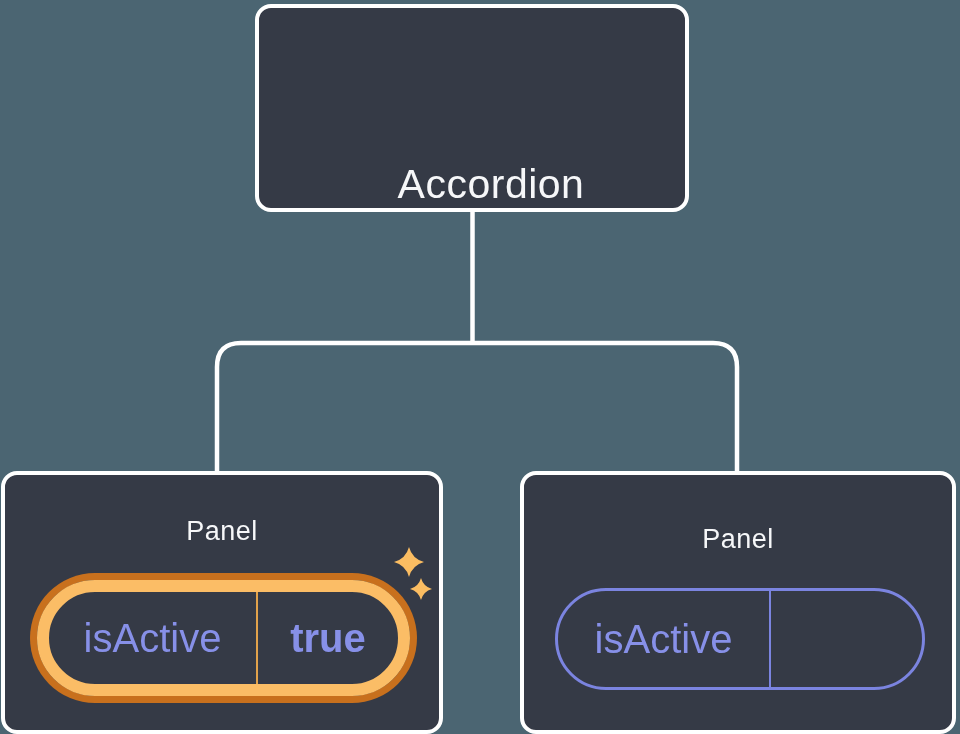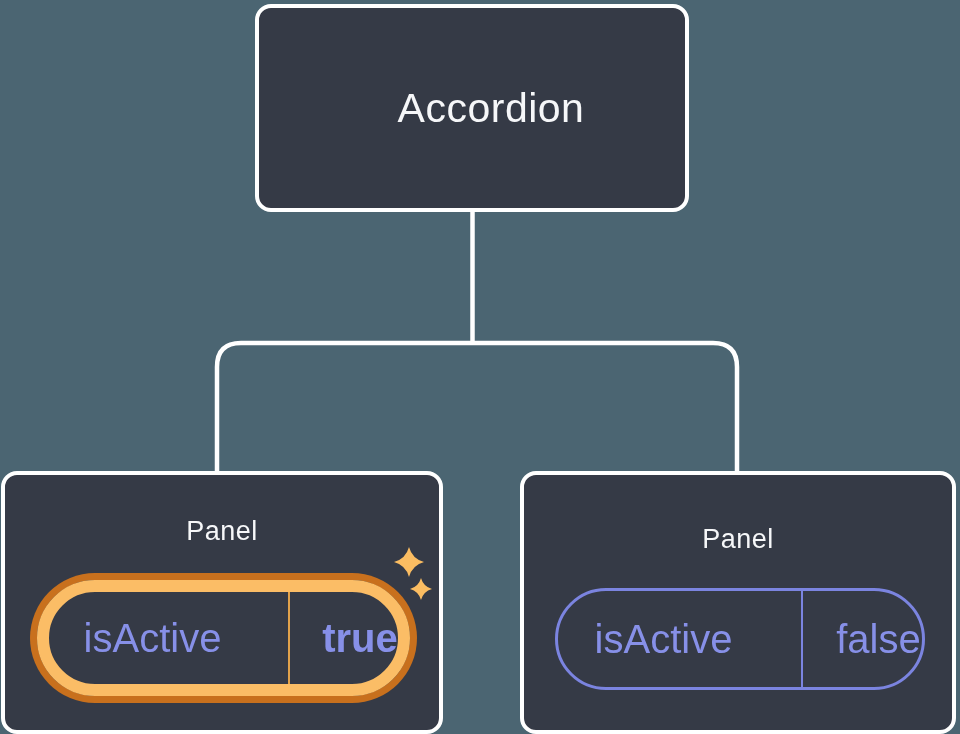--- a/index.html
+++ b/index.html
@@ -19,33 +19,33 @@
   html,body{width:960px;height:734px;overflow:hidden;}
   body{font-family:"Liberation Sans","DejaVu Sans",sans-serif;background:var(--canvas-bg);}
   .canvas{position:relative;width:960px;height:734px;background:var(--canvas-bg);overflow:hidden;}
   .connectors{position:absolute;left:0;top:0;width:960px;height:734px;}
   .node{
     position:absolute;
     background:var(--node-bg);
     border:4px solid var(--node-border);
     border-radius:16px;
   }
-  .node-root{left:255px;top:4px;width:434px;height:208px;display:flex;align-items:center;justify-content:center;padding-left:38px;}
+  .node-root{left:255px;top:4px;width:434px;height:208px;display:flex;align-items:flex-end;justify-content:center;padding-left:38px;}
   .node-label{color:var(--title-color);font-size:41px;font-weight:500;letter-spacing:.5px;}
   .panel-left{left:1px;top:471px;width:442px;height:263px;}
   .panel-right{left:520px;top:471px;width:436px;height:263px;}
   .panel-title{
     position:absolute;left:0;width:100%;text-align:center;
     color:var(--title-color);font-size:27px;font-weight:500;line-height:40px;letter-spacing:.5px;
   }
   .panel-left .panel-title{top:36px;}
   .panel-right .panel-title{top:44px;}
   .pill{
     position:absolute;display:flex;align-items:stretch;
-    border-radius:999px;background:transparent;gap:32px;
+    border-radius:999px;background:transparent;
   }
   .pill-active{
     left:32px;top:105px;width:373px;height:116px;
     border:12px solid var(--gold);
     box-shadow:0 0 0 7px var(--gold-dark);
   }
   .pill-inactive{
     left:31px;top:113px;width:370px;height:102px;
     border:3px solid var(--purple-border);
   }
@@ -88,17 +88,16 @@
       <path d="M21 2 Q24.2 13.8 36 17 Q24.2 20.2 21 32 Q17.8 20.2 6 17 Q17.8 13.8 21 2 Z"></path>
       <path d="M33 33 Q35.4 41.6 44 44 Q35.4 46.4 33 55 Q30.6 46.4 22 44 Q30.6 41.6 33 33 Z"></path>
     </svg>
   </div>
 
   <div class="node panel-right">
     <div class="panel-title">Panel</div>
     <div class="pill pill-inactive">
       <span class="cell cell-name">isActive</span>
       <span class="pill-divider"></span>
-      <span class="cell cell-value">false</span>
     </div>
   </div>
 
 </div>
 
 </body></html>

